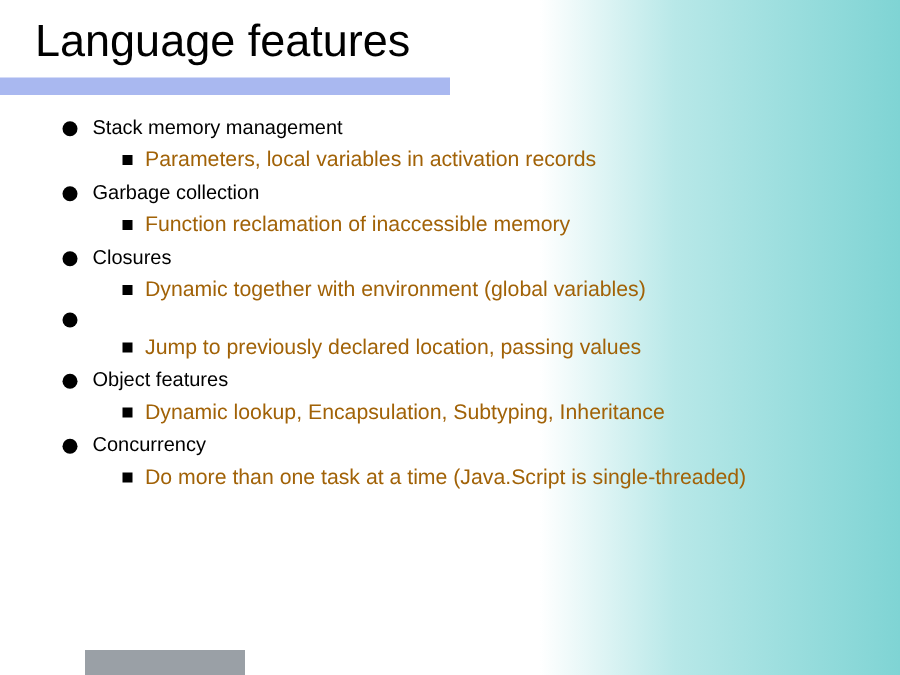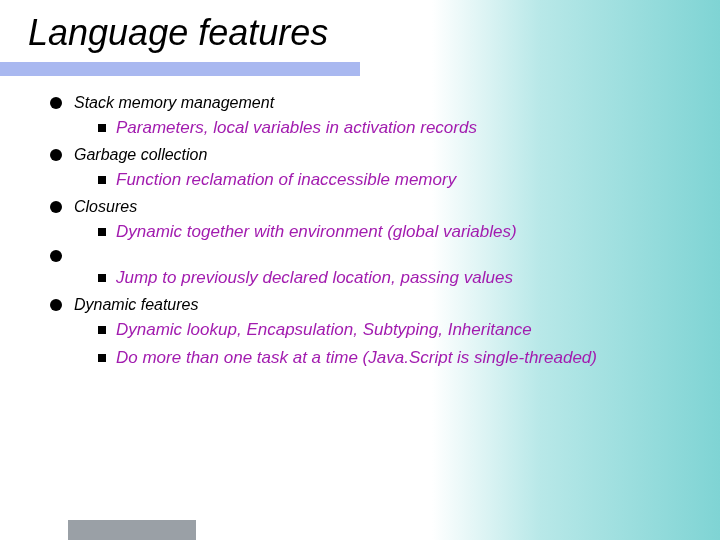--- a/index.html
+++ b/index.html
@@ -1,15 +1,15 @@
 <!DOCTYPE html>
 <html><head>
 <meta charset="utf-8">
 <style>
-  * { margin: 0; padding: 0; box-sizing: border-box; font-style: italic; }
+  * { margin: 0; padding: 0; box-sizing: border-box; }
   body {
     width: 720px;
     height: 540px;
     background: linear-gradient(to right, #ffffff 0%, #ffffff 60%, #b8e8e8 75%, #7fd4d4 100%);
     font-family: Arial, Helvetica, sans-serif;
     position: relative;
     overflow: hidden;
   }
   .title {
     font-size: 36px;
@@ -54,21 +54,21 @@
     margin-bottom: 8px;
   }
   .bullet-square {
     width: 8px;
     height: 8px;
     background: #000;
     flex-shrink: 0;
   }
   .sub-text {
     font-size: 17px;
-    color: #a21caf;
+    color: #a16207;
   }
   .footer-bar {
     position: absolute;
     bottom: 0;
     left: 68px;
     width: 128px;
     height: 20px;
     background: #9aa0a6;
   }
 </style>
@@ -119,29 +119,33 @@
     </div>
     <div class="sub-line">
       <span class="bullet-square"></span>
       <span class="sub-text">Jump to previously declared location, passing values</span>
     </div>
   </div>
 
   <div class="item">
     <div class="main-line">
       <span class="bullet-dot"></span>
-      <span class="main-text">Dynamic features</span>
+      <span class="main-text">Object features</span>
     </div>
     <div class="sub-line">
       <span class="bullet-square"></span>
       <span class="sub-text">Dynamic lookup, Encapsulation, Subtyping, Inheritance</span>
     </div>
   </div>
 
   <div class="item">
+    <div class="main-line">
+      <span class="bullet-dot"></span>
+      <span class="main-text">Concurrency</span>
+    </div>
     <div class="sub-line">
       <span class="bullet-square"></span>
       <span class="sub-text">Do more than one task at a time (Java.Script is single-threaded)</span>
     </div>
   </div>
 
 </div>
 
 <div class="footer-bar"></div>
 

